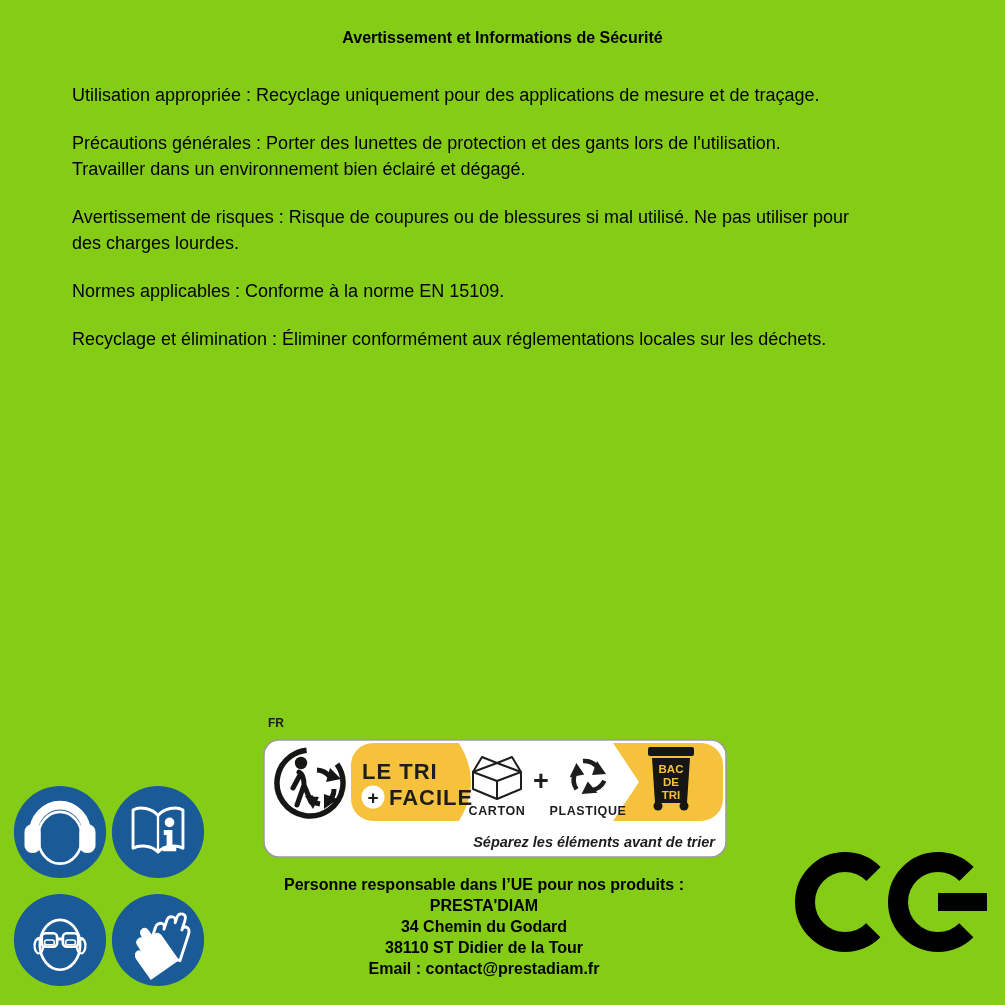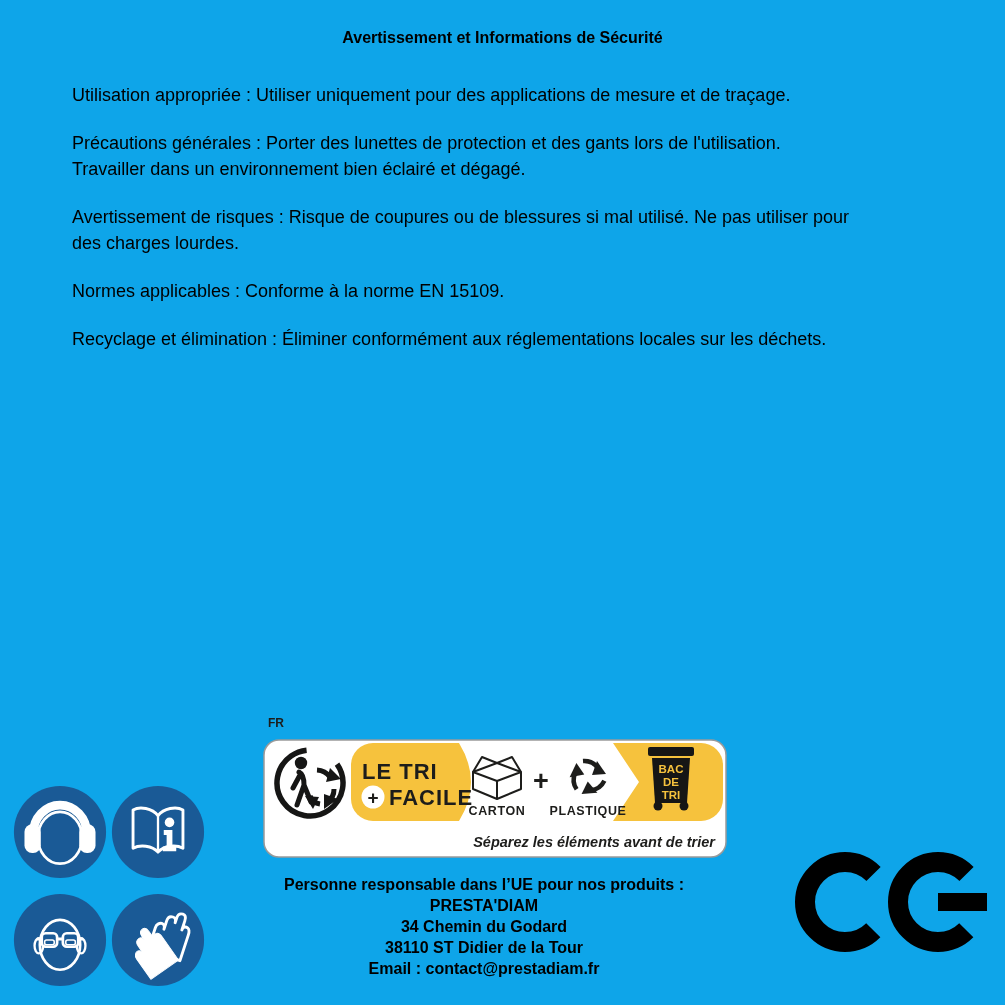--- a/index.html
+++ b/index.html
@@ -2,21 +2,21 @@
 <html style="--mandatory-blue: #1A5A96; --banner-yellow: #F6C23D; --ink: #161615;"><head>
 <meta charset="utf-8">
 <style>
   :root{
     --mandatory-blue:#1A5A96;
     --banner-yellow:#F6C23D;
     --ink:#161615;
   }
   html,body{margin:0;padding:0;background:#fff;}
   .page{
-    position:relative;width:1005px;height:1005px;background:#0ea5e9;
+    position:relative;width:1005px;height:1005px;background:#84cc16;
     font-family:"Liberation Sans",sans-serif;color:#000;overflow:hidden;
   }
   .doc-title{
     position:absolute;top:29px;left:0;width:100%;text-align:center;
     font-size:16px;font-weight:bold;
   }
   .bodytext{
     position:absolute;left:72px;top:82px;width:910px;
     font-size:18px;line-height:26px;
   }
@@ -47,21 +47,21 @@
   .t-tagline{font-weight:700;font-style:italic;font-size:14.5px;fill:#1d1d1b;}
 </style>
 </head>
 <body>
 
 <div class="page">
 
   <div class="doc-title">Avertissement et Informations de Sécurité</div>
 
   <div class="bodytext">
-    <p>Utilisation appropriée : Utiliser uniquement pour des applications de mesure et de traçage.</p>
+    <p>Utilisation appropriée : Recyclage uniquement pour des applications de mesure et de traçage.</p>
     <p>Précautions générales : Porter des lunettes de protection et des gants lors de l'utilisation.
 Travailler dans un environnement bien éclairé et dégagé.</p>
     <p>Avertissement de risques : Risque de coupures ou de blessures si mal utilisé. Ne pas utiliser pour
 des charges lourdes.</p>
     <p>Normes applicables : Conforme à la norme EN 15109.</p>
     <p>Recyclage et élimination : Éliminer conformément aux réglementations locales sur les déchets.</p>
   </div>
 
   <div class="icon-grid">
 

